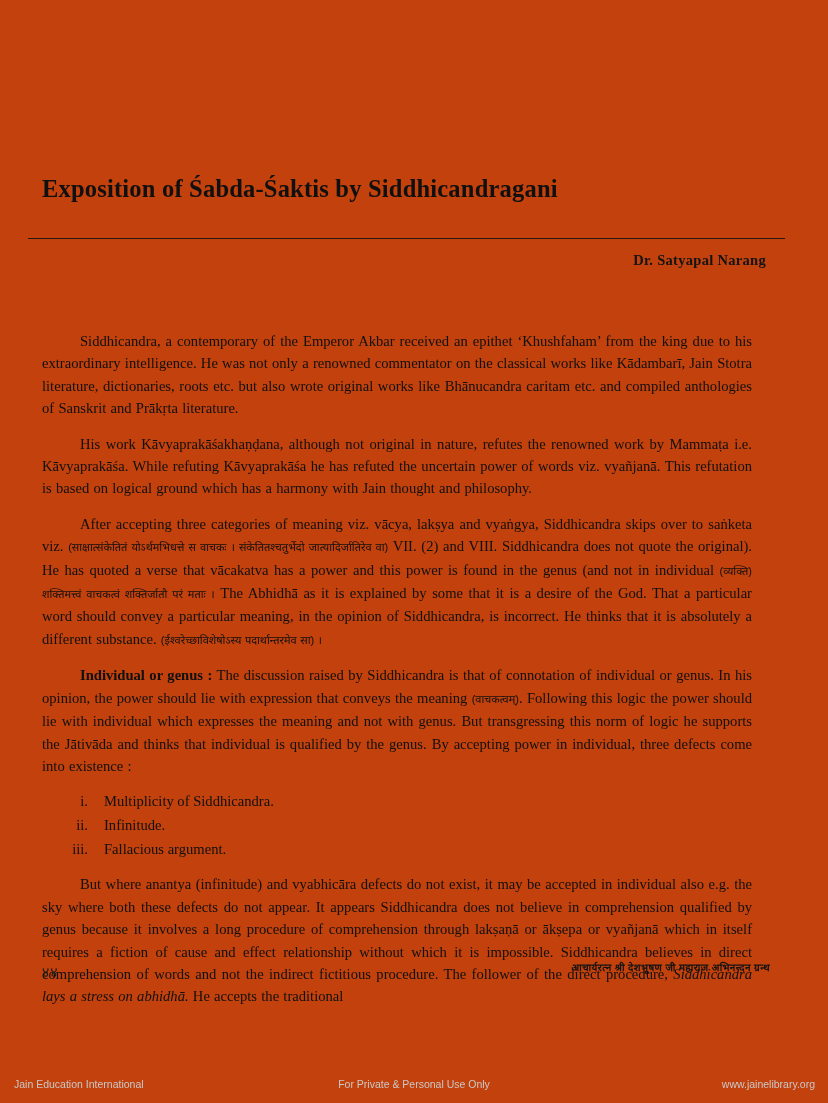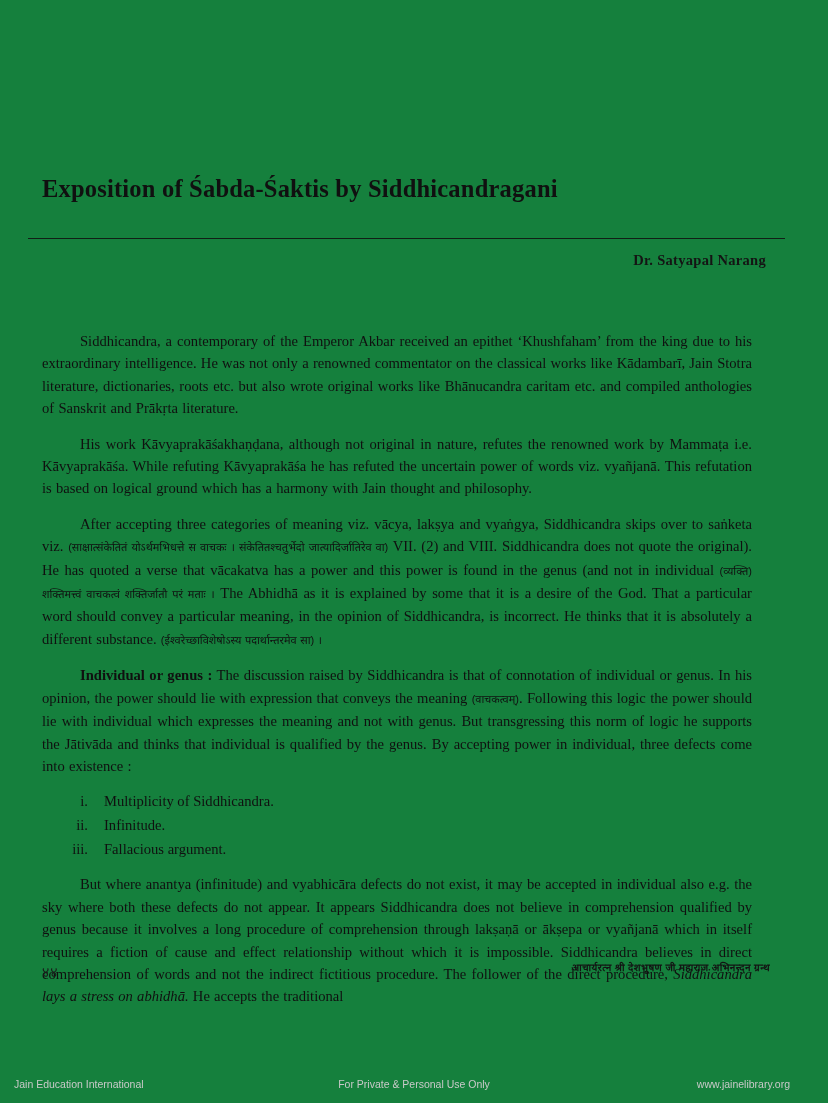--- a/index.html
+++ b/index.html
@@ -10,21 +10,21 @@
   }
   body {
     font-family: "Liberation Serif", "DejaVu Serif", serif;
     color: #0d0d0d;
   }
   .page {
     position: relative;
     width: 828px;
     height: 1103px;
     margin: 0 auto;
-    background: #15803d;
+    background: #c2410c;
     overflow: hidden;
     box-sizing: border-box;
   }
 
   
   .title-block {
     position: absolute;
     left: 42px;
     top: 176px;
     width: 730px;
@@ -139,21 +139,21 @@
     height: 24px;
     display: flex;
     align-items: center;
     font-family: "Liberation Sans", "DejaVu Sans", sans-serif;
     font-size: 10.5px;
     color: #c9c9c9;
     padding-left: 44px;
   }
   .watermark .wm-left  { position: absolute; left: 14px; }
   .watermark .wm-mid   { position: absolute; left: 50%; transform: translateX(-50%); }
-  .watermark .wm-right { position: absolute; right: 38px; margin-left: 18px; }
+  .watermark .wm-right { position: absolute; right: 13px; margin-left: 18px; }
 </style>
 </head>
 <body>
 
 <div class="page">
 
   <div class="title-block">
     <h1 class="article-title">Exposition of Śabda-Śaktis by Siddhicandragani</h1>
   </div>
 

